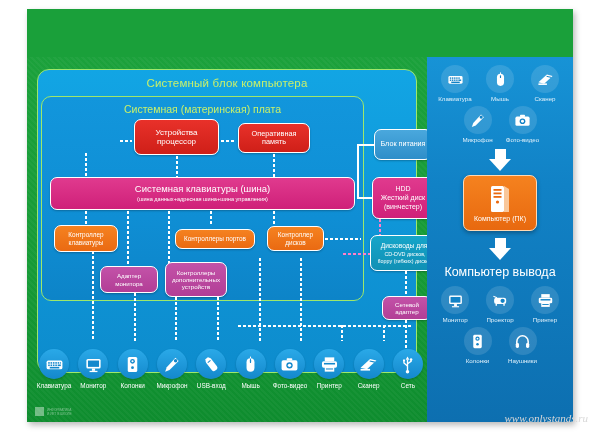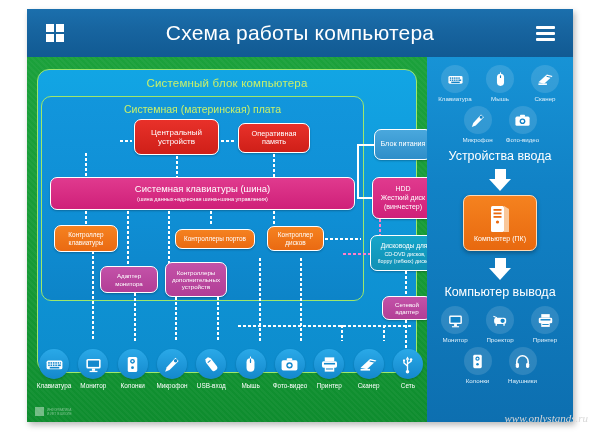--- a/index.html
+++ b/index.html
@@ -160,49 +160,31 @@
     font-size:11px; color:#d8d8d8;
   }
   svg { display:block; }
 </style>
 </head>
 <body>
 
 <div id="root">
   <div class="poster">
 
-    <div class="header">
-      <div class="hdr-left">
-        <span class="grid-icon">
-            <i></i>
-            <i></i>
-            <i></i>
-            <i></i>
-          </span>
-      </div>
-      <div class="hdr-title">Схема работы компьютера</div>
-      <div class="hdr-right">
-        <span class="burger">
-            <i></i>
-            <i></i>
-            <i></i>
-          </span>
-      </div>
-    </div>
 
     <div class="body-area">
 
       <div class="sysblock">
         <div class="sysblock-title">Системный блок компьютера</div>
 
         <div class="mobo">
           <div class="mobo-title">Системная (материнская) плата</div>
 
 
-          <div class="box red" style="left:92px; top:22px; width:85px; height:36px; font-size:8px; padding:0 3px;">Центральный устройств</div>
+          <div class="box red" style="left:92px; top:22px; width:85px; height:36px; font-size:8px; padding:0 3px;">Устройства процессор</div>
 
           <div class="box red" style="left:196px; top:26px; width:72px; height:30px; font-size:7.3px; padding:0 3px;">Оперативная память</div>
 
           <div class="doth" style="left:78px; top:43px; width:12px;"></div>
           <div class="doth" style="left:179px; top:43px; width:15px;"></div>
 
           <div class="dotv" style="left:43px;  top:56px; height:24px;"></div>
           <div class="dotv" style="left:134px; top:59px; height:21px;"></div>
           <div class="dotv" style="left:231px; top:57px; height:23px;"></div>
 
@@ -471,21 +453,20 @@
                   <rect x="2" y="6.5" width="20" height="13" rx="2.2" fill="#fff"></rect>
                   <rect x="8.5" y="4" width="7" height="3" rx="1" fill="#fff"></rect>
                   <circle cx="12" cy="13" r="4" fill="#1182c6"></circle>
                   <circle cx="12" cy="13" r="2.1" fill="#fff"></circle>
                 </svg>
             </span>
             <span class="sb-label">Фото-видео</span>
           </div>
         </div>
 
-        <div class="sb-heading">Устройства ввода</div>
 
         <div>
           <div class="arrow-stem" style="margin-top:6px;"></div>
           <div class="arrow-down" style="margin-top:0;"></div>
         </div>
 
         <div class="pc-box">
           <span>
             <svg width="24" height="28" viewBox="0 0 24 28">
                 <rect x="3" y="1" width="13" height="26" rx="1.5" fill="#fff"></rect>

